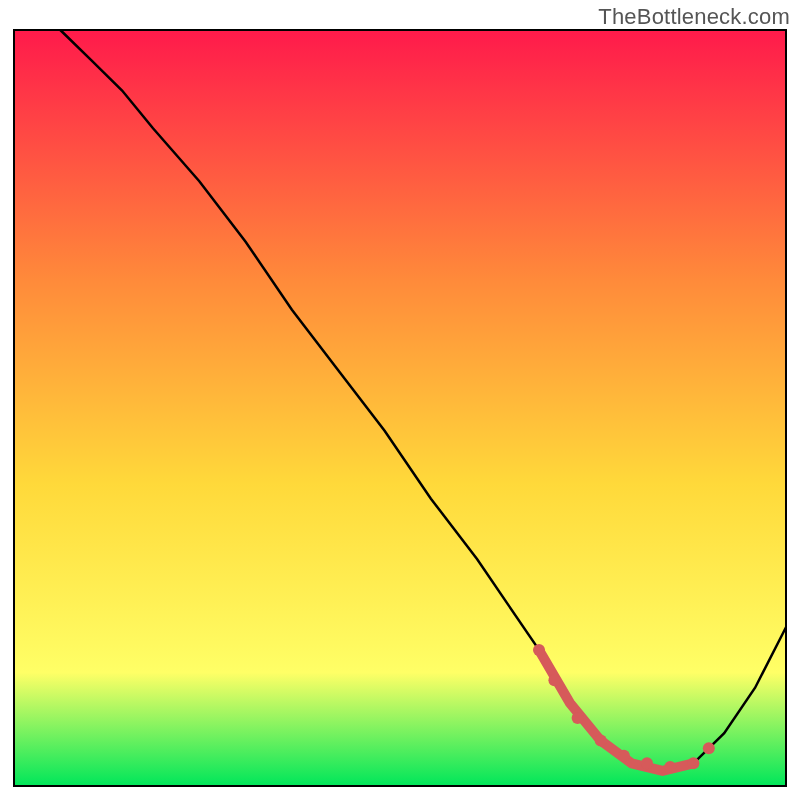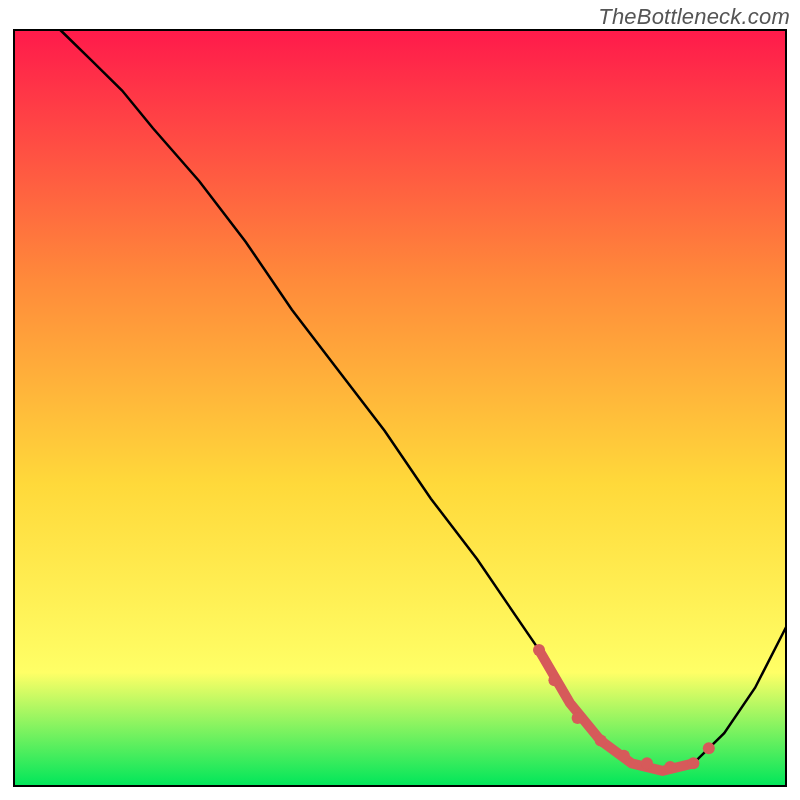--- a/index.html
+++ b/index.html
@@ -7,21 +7,20 @@
   .wrap { position: relative; width: 800px; height: 800px; }
   .watermark {
     position: absolute;
     top: 4px;
     right: 10px;
     font-family: Arial, Helvetica, sans-serif;
     font-size: 22px;
     color: #555;
     font-weight: 500;
     letter-spacing: 0.2px;
-    font-style: italic;
   }
   svg.plot { position: absolute; left: 0; top: 0; width: 800px; height: 800px; display: block; }
 </style>
 </head>
 <body>
 <div class="wrap">
 
 <div class="watermark">TheBottleneck.com</div>
 
 <svg class="plot" viewBox="0 0 800 800">

